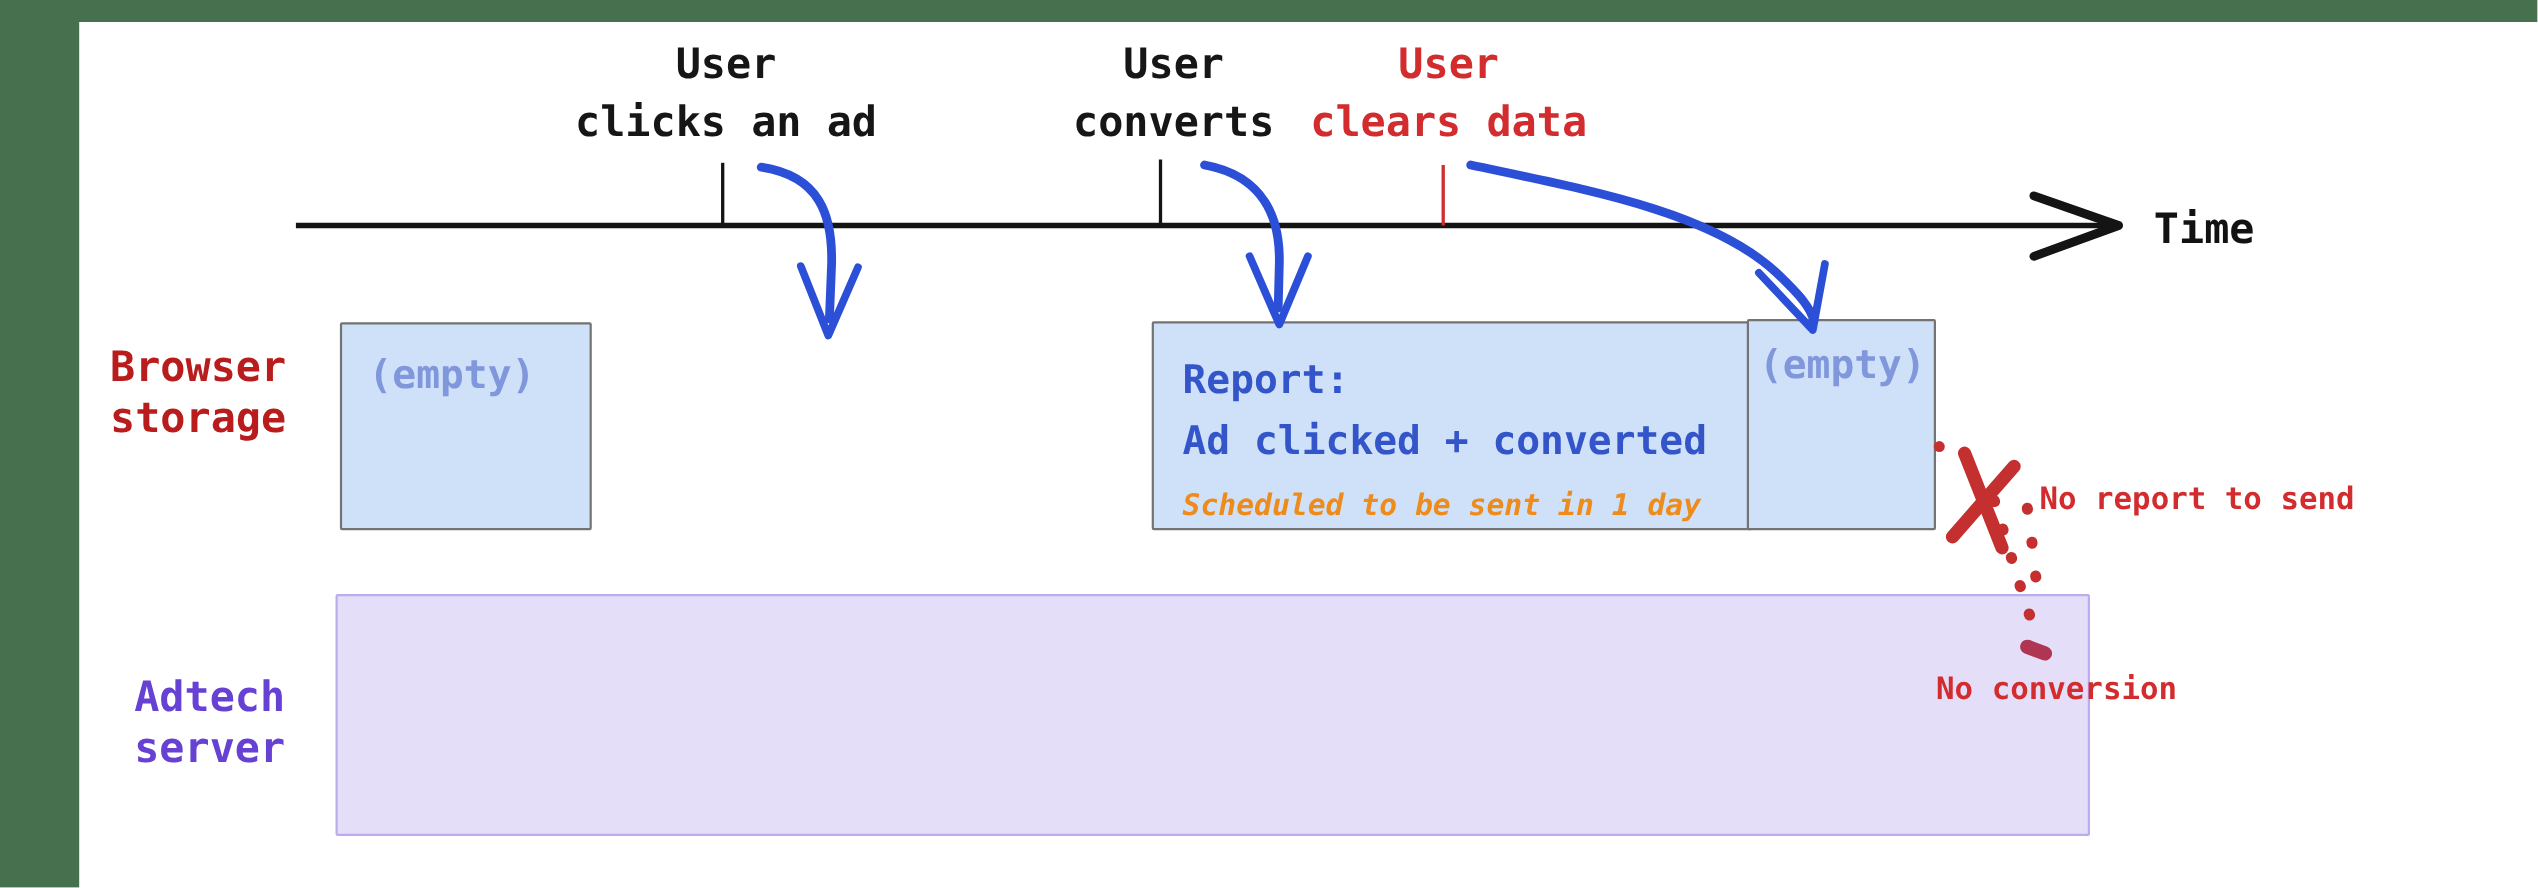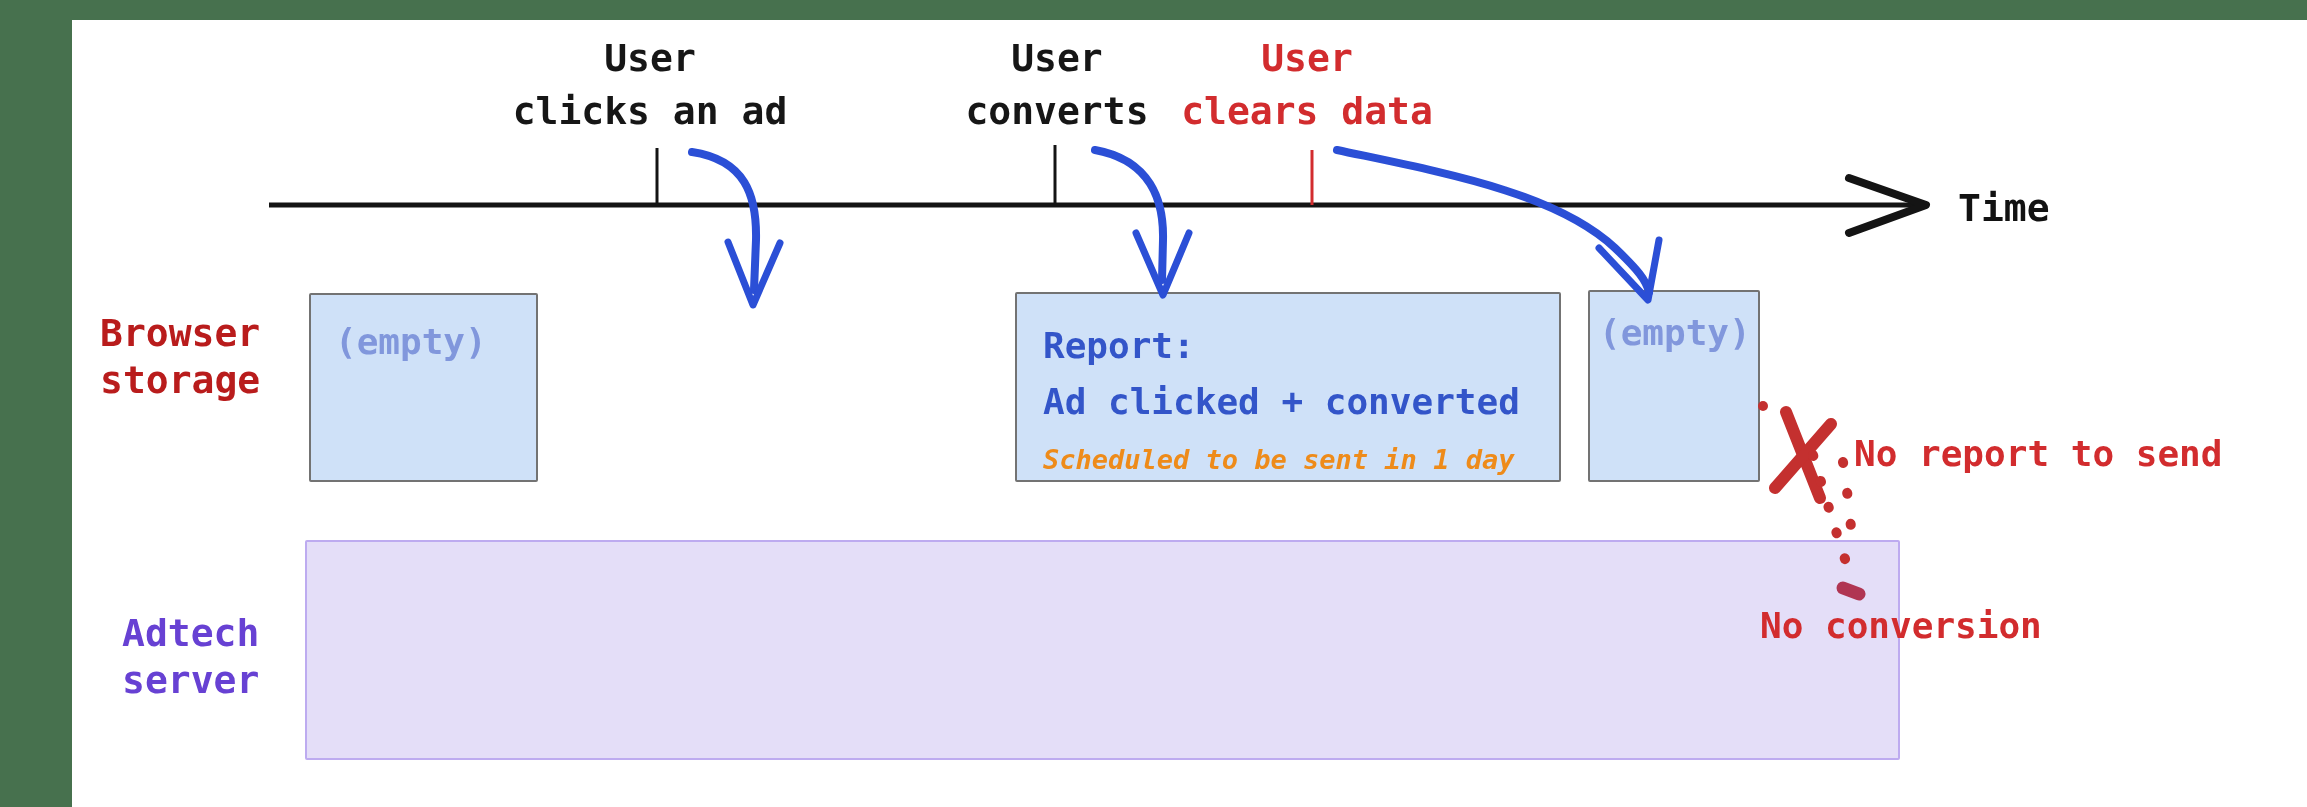--- a/index.html
+++ b/index.html
@@ -4,31 +4,31 @@
 <style>
   html,body{margin:0;padding:0;background:#ffffff;}
   #canvas{
     position:relative;width:2307px;height:807px;background:#ffffff;overflow:hidden;
     font-family:"DejaVu Sans Mono","Liberation Mono",monospace;font-weight:bold;
   }
   .frame{position:absolute;background:#47714e;}
   .frame-left{left:0;top:0;width:72px;height:807px;}
   .frame-top{left:0;top:0;width:2307px;height:20px;}
   .txt{position:absolute;white-space:pre;}
-  .event-label{transform:translateX(-50%);text-align:center;font-size:38px;line-height:53px;color:#161616;}
+  .event-label{transform:translateX(-50%);text-align:center;font-size:38px;line-height:53px;color:#161616;margin-left:10px;}
   .event-label.red{color:#d22c2e;}
   .row-label{font-size:38px;line-height:47px;color:#b91c1c;}
   .adtech-label{color:#6741d3;}
   .time-label{font-size:38px;color:#121212;}
   .box{position:absolute;background:#cfe1f8;border:2px solid #737373;border-radius:2px;box-sizing:border-box;}
   .purple-box{position:absolute;background:#e4def8;border:2px solid #bdabf0;border-radius:2px;box-sizing:border-box;}
   .empty-text{font-size:36px;color:#8197dc;}
   .box-text{font-size:36px;color:#3355c9;line-height:56px;}
   .note-text{font-size:27px;color:#ee8b1a;font-style:italic;}
-  .red-note{font-size:36px;color:#d22c2e;line-height:52px;}
+  .red-note{font-size:28px;color:#d22c2e;line-height:52px;}
   svg{position:absolute;left:0;top:0;}
 </style>
 </head>
 <body>
 
 <div id="canvas">
 
   <div class="frame frame-top"></div>
   <div class="frame frame-left"></div>
 
@@ -37,21 +37,21 @@
   <div class="txt event-label red" style="left:1307px;top:32px;"><span>User</span><br><span>clears data</span></div>
 
   <div class="txt time-label" style="left:1958px;top:186px;">Time</div>
 
   <div class="txt row-label" style="left:100px;top:310px;"><span>Browser</span><br><span>storage</span></div>
   <div class="txt row-label adtech-label" style="left:122px;top:610px;"><span>Adtech</span><br><span>server</span></div>
 
   <div class="box" style="left:309px;top:293px;width:229px;height:189px;">
     <div class="txt empty-text" style="left:24px;top:26px;">(empty)</div>
   </div>
-  <div class="box" style="left:1015px;top:292px;width:546px;height:190px;text-align:right;">
+  <div class="box" style="left:1047px;top:292px;width:546px;height:190px;text-align:right;">
     <div class="txt box-text" style="left:26px;top:24px;">Report:</div>
     <div class="txt box-text" style="left:26px;top:80px;">Ad clicked + converted</div>
     <div class="txt note-text" style="left:26px;top:150px;">Scheduled to be sent in 1 day</div>
   </div>
   <div class="box" style="left:1588px;top:290px;width:172px;height:192px;">
     <div class="txt empty-text" style="left:9px;top:20px;">(empty)</div>
   </div>
 
   <div class="purple-box" style="left:305px;top:540px;width:1595px;height:220px;"></div>
 

